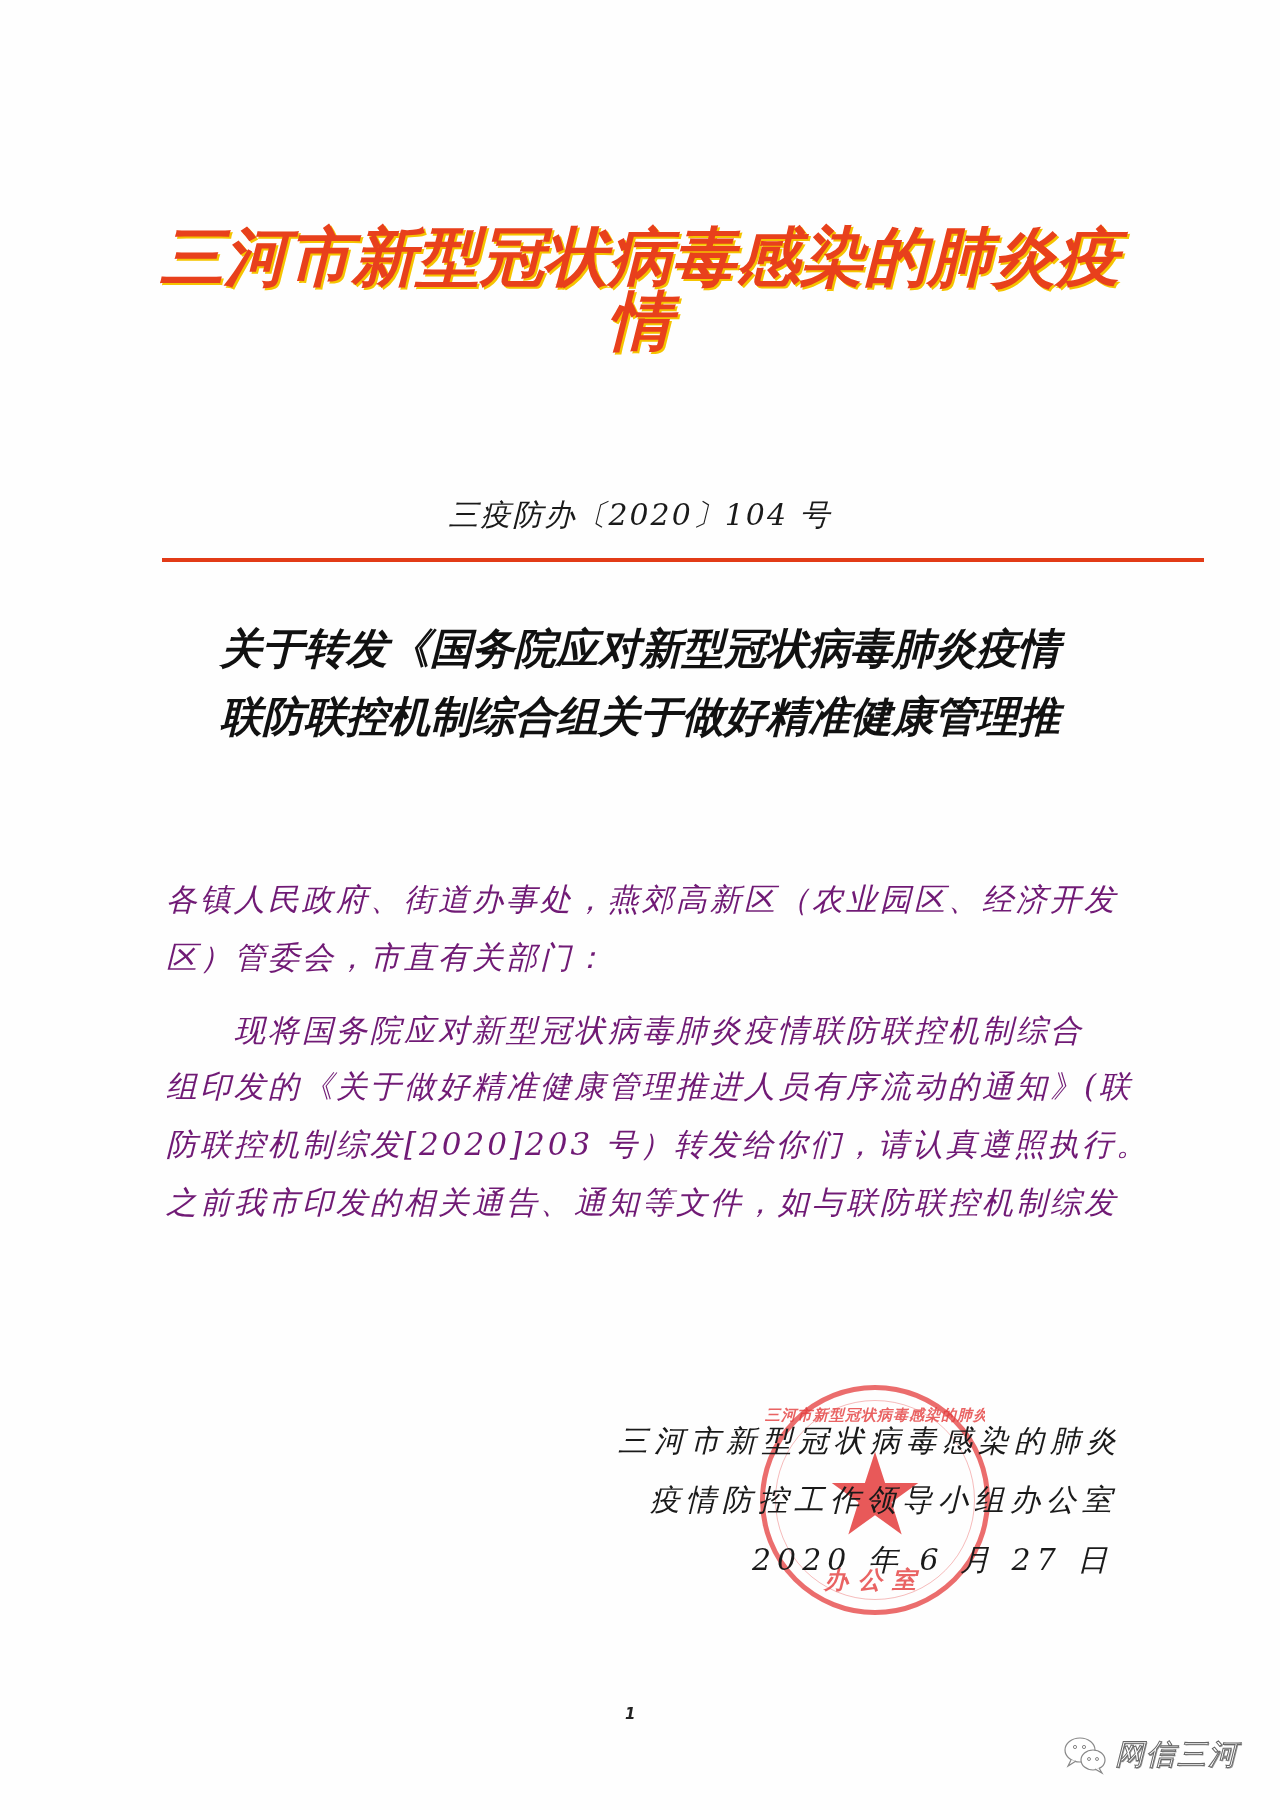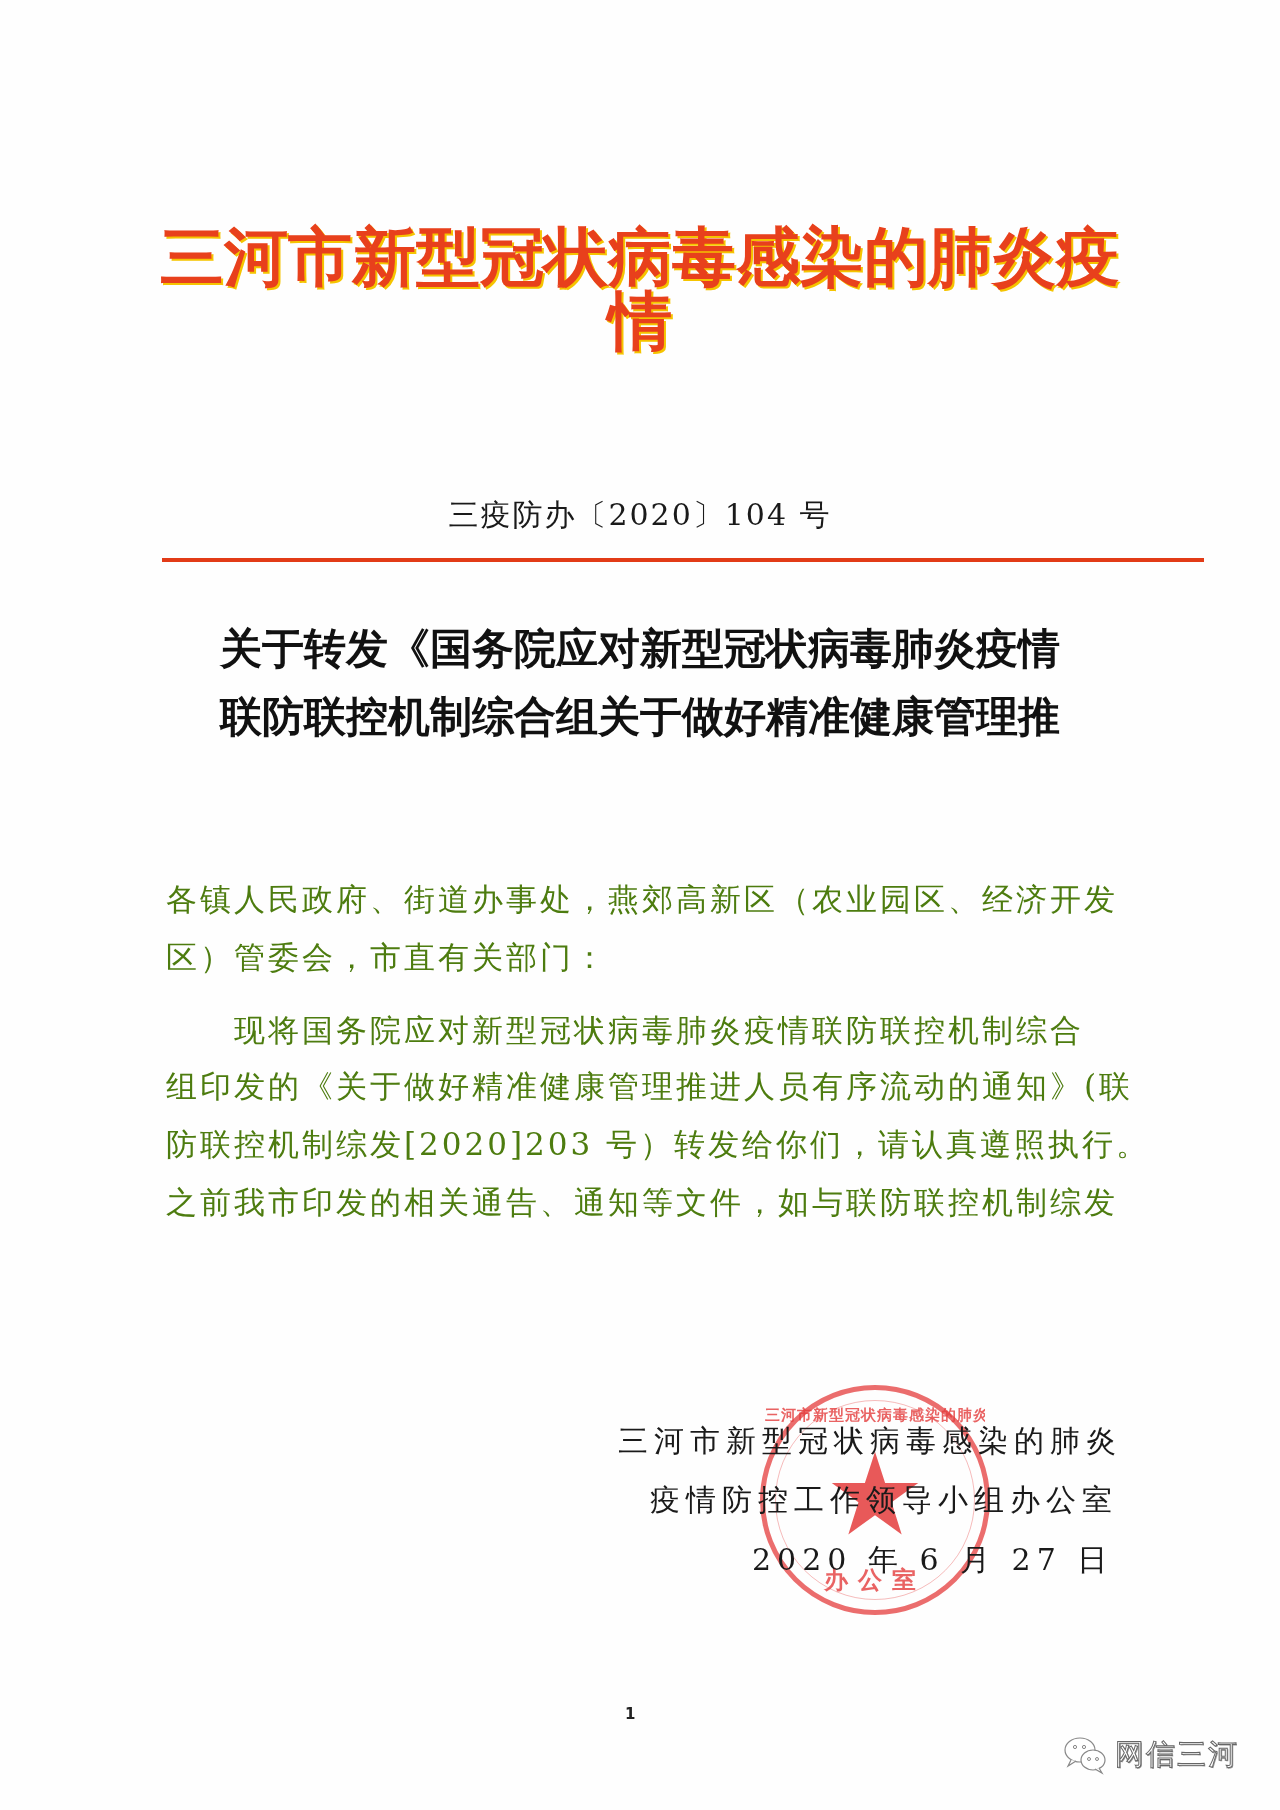--- a/index.html
+++ b/index.html
@@ -14,20 +14,21 @@
       overflow: hidden;
       font-family: "DejaVu Serif", "Liberation Serif", serif;
       color: #1a1a1a;
     }
     .page {
       position: absolute;
       left: 0; top: 0;
       width: 1280px;
       height: 1810px;
       background: #fefefe;
+      font-style: italic;
     }
     .red-header {
       position: absolute;
       left: 150px;
       width: 980px;
       text-align: center;
       font-family: "DejaVu Sans", "Liberation Sans", sans-serif;
       font-weight: bold;
       color: #e8401c;
       font-size: 64px;
@@ -66,21 +67,21 @@
       color: #111111;
       line-height: 1;
     }
     .title.l1 { top: 628px; }
     .title.l2 { top: 696px; }
     .title.l3 { top: 764px; }
     .body-line {
       position: absolute;
       left: 166px;
       font-size: 31px;
-      color: #4d7c0f;
+      color: #701a75;
       letter-spacing: 3px;
       white-space: nowrap;
       line-height: 1;
     }
     .sign-line {
       position: absolute;
       font-size: 30px;
       color: #1a1a1a;
       letter-spacing: 6px;
       white-space: nowrap;

